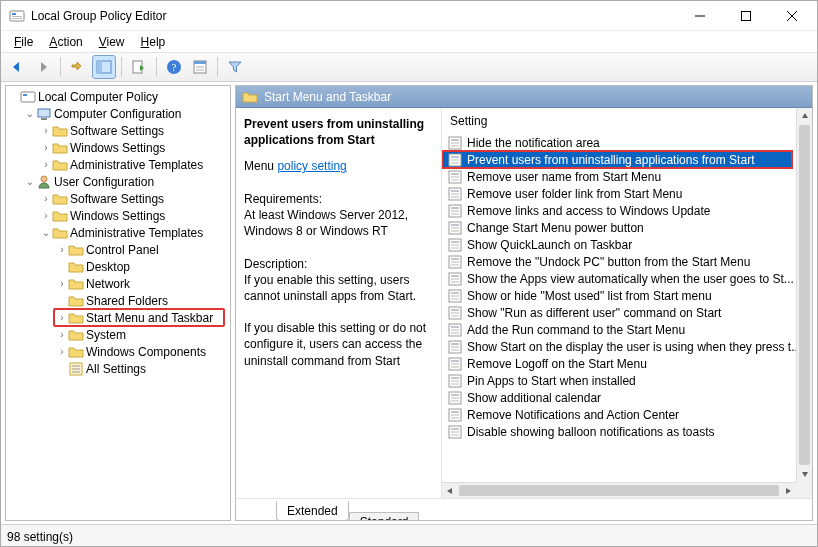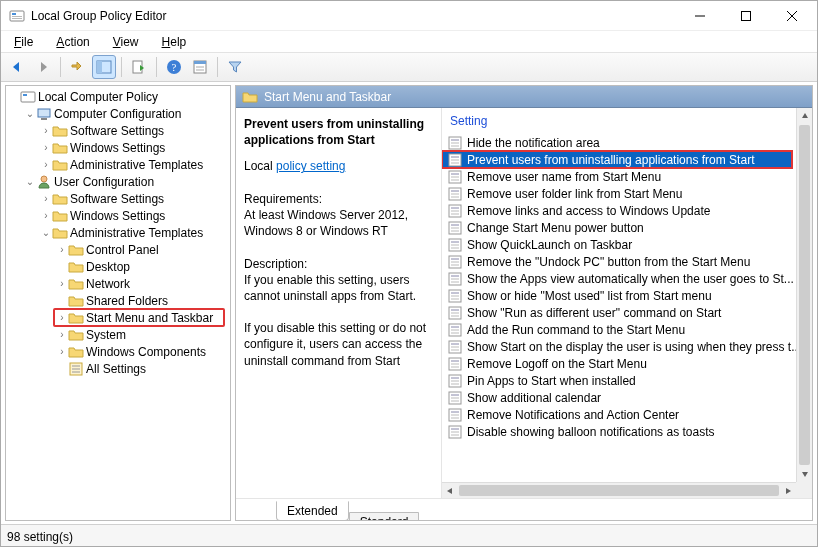--- a/index.html
+++ b/index.html
@@ -26,21 +26,21 @@
   .titlebar .title { flex:1; font-size:12px; }
   .winbtns { display:flex; }
   .winbtn { width:46px; height:29px; display:flex; align-items:center; justify-content:center; }
   .winbtn svg { width:10px; height:10px; }
   
   .menubar {
     height: 21px;
     display:flex;
     align-items:center;
     padding: 0 6px;
-    gap: 9px;
+    gap: 2px;
   }
   .menubar .menuitem { padding: 2px 7px; }
   .menubar .menuitem .ul { text-decoration: underline; }
   
   .toolbar {
     height: 30px;
     display:flex;
     align-items:center;
     padding: 0 4px;
     border-top:1px solid #e3e3e3;
@@ -113,21 +113,21 @@
   .desc-pane .policy-title { font-weight:bold; margin-bottom:10px; }
   .desc-pane .link { color:#0066cc; text-decoration:underline; }
   .setting-pane {
     flex:1;
     position:relative;
     border-left:1px solid #e5e5e5;
     overflow:hidden;
   }
   .setting-hdr {
     padding: 6px 8px 4px;
-    color:#1d4ed8;
+    color:#000000;
   }
   .setting-list {
     position:absolute;
     top:26px; left:0; right:16px; bottom:16px;
     overflow:hidden;
   }
   .srow {
     height:17px;
     display:flex; align-items:center;
     padding-left:6px; gap:5px;
@@ -500,21 +500,21 @@
           <svg width="16" height="16">
             <path d="M1 4h5l1 2h8v7H1z" fill="#f7d774" stroke="#c9a93e"></path>
           </svg>
         </span>
       <span>Start Menu and Taskbar</span>
     </div>
     <div class="rcontent">
       <div class="desc-pane">
         <div class="policy-title">Prevent users from uninstalling applications from Start</div>
         <div>
-          <span>Local</span>
+          <span>Menu</span>
           <a href="#" class="link">policy setting</a>
         </div>
         <br>
         <div>Requirements:</div>
         <div>At least Windows Server 2012, Windows 8 or Windows RT</div>
         <br>
         <div>Description:</div>
         <div>If you enable this setting, users cannot uninstall apps from Start.</div>
         <br>
         <div>If you disable this setting or do not configure it, users can access the uninstall command from Start</div>

